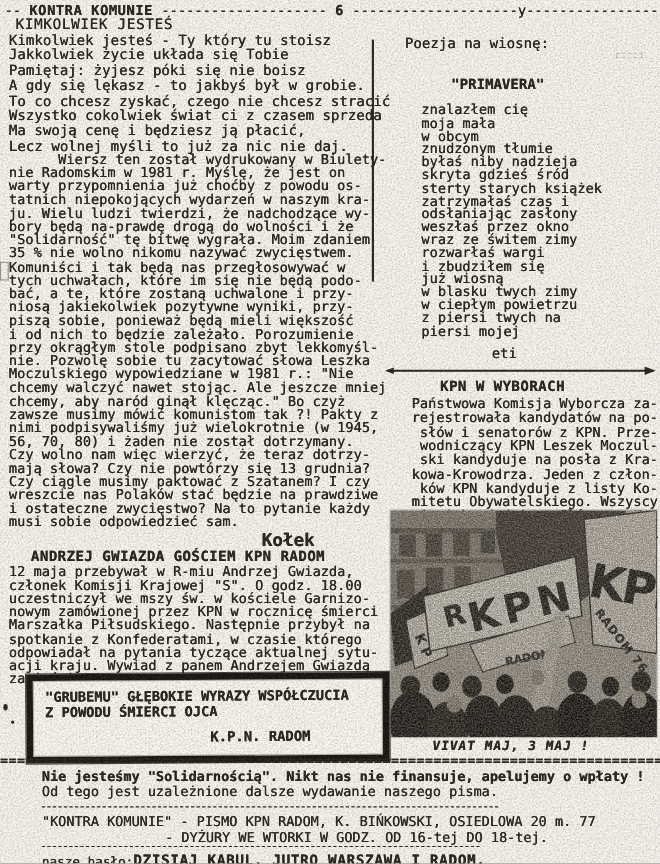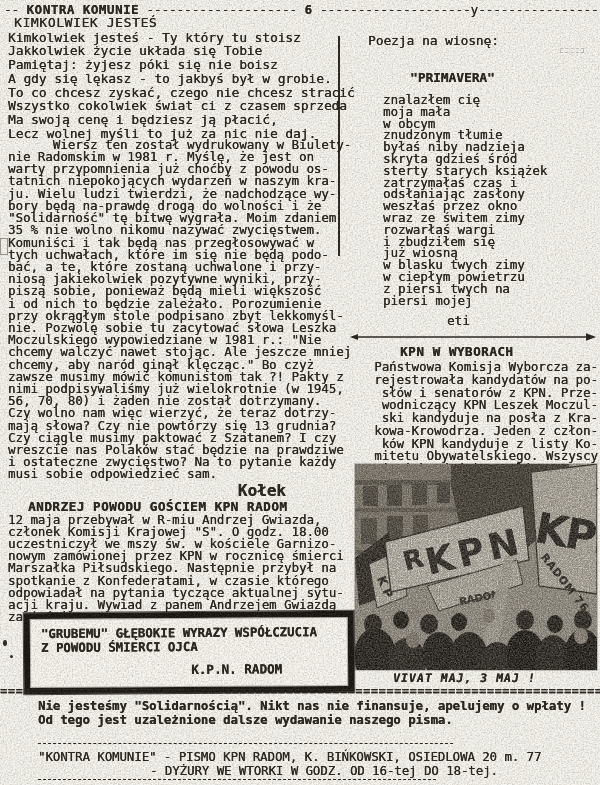--- a/index.html
+++ b/index.html
@@ -39,21 +39,21 @@
   
   .vline{left:338px;top:36px;width:1.6px;height:220px;background:#2a251f;}
   
   .photo{left:355px;top:464px;width:242px;height:206px;outline:1px solid rgba(38,34,28,.25);}
   .caption{left:393px;top:671px;font-size:11.5px;font-weight:bold;letter-spacing:1px;
            transform:skewX(-8deg);white-space:pre;}
   
   .sep{left:0;top:684px;width:600px;font-size:12px;font-weight:bold;white-space:pre;overflow:hidden;letter-spacing:.5px;}
   .footer{left:38px;top:699px;width:560px;font-size:12.3px;}
   .f1{font-weight:bold;white-space:pre;}
-  .f2{font-weight:bold;white-space:pre;width:max-content;border-bottom:1.5px dashed #26221c;padding-bottom:16px;}
+  .f2{font-weight:normal;white-space:pre;width:max-content;border-bottom:1.5px dashed #26221c;padding-bottom:6px;}
   .f3{margin-top:6px;white-space:pre;}
   .f4{white-space:pre;padding-left:112px;width:286px;border-bottom:1.5px dashed #26221c;padding-bottom:1px;}
   .mottorow{margin-top:5px;display:flex;align-items:center;}
   .mlabel{font-size:11.5px;}
   .mtext{font-size:13px;letter-spacing:.6px;font-weight:bold;margin-left:0;}
   
   .blot{position:absolute;background:#2a251f;border-radius:50%;}
   .smudge{position:absolute;border:1px solid rgba(42,37,31,.45);}
   .noise{position:absolute;left:0;top:0;pointer-events:none;}
 </style>
@@ -104,21 +104,21 @@
         <div class="tl">nimi podpisywaliśmy już wielokrotnie (w 1945,</div>
         <div class="tl">56, 70, 80) i żaden nie został dotrzymany.</div>
         <div class="tl">Czy wolno nam więc wierzyć, że teraz dotrzy-</div>
         <div class="tl">mają słowa? Czy nie powtórzy się 13 grudnia?</div>
         <div class="tl">Czy ciągle musimy paktować z Szatanem? I czy</div>
         <div class="tl">wreszcie nas Polaków stać będzie na prawdziwe</div>
         <div class="tl">i ostateczne zwycięstwo? Na to pytanie każdy</div>
         <div class="tl">musi sobie odpowiedzieć sam.</div>
       </div>
     <div class="sig-kolek">Kołek</div>
-    <div class="h-gwiazda">ANDRZEJ POWODU GOŚCIEM KPN RADOM</div>
+    <div class="h-gwiazda">ANDRZEJ GWIAZDA GOŚCIEM KPN RADOM</div>
     <div class="gwbody">
         <div class="tl">12 maja przebywał w R-miu Andrzej Gwiazda,</div>
         <div class="tl">członek Komisji Krajowej "S". O godz. 18.00</div>
         <div class="tl">uczestniczył we mszy św. w kościele Garnizo-</div>
         <div class="tl">nowym zamówionej przez KPN w rocznicę śmierci</div>
         <div class="tl">Marszałka Piłsudskiego. Następnie przybył na</div>
         <div class="tl">spotkanie z Konfederatami, w czasie którego</div>
         <div class="tl">odpowiadał na pytania tyczące aktualnej sytu-</div>
         <div class="tl">acji kraju. Wywiad z panem Andrzejem Gwiazdą</div>
         <div class="tl">zamieścimy w następnym numerze "KK".</div>

